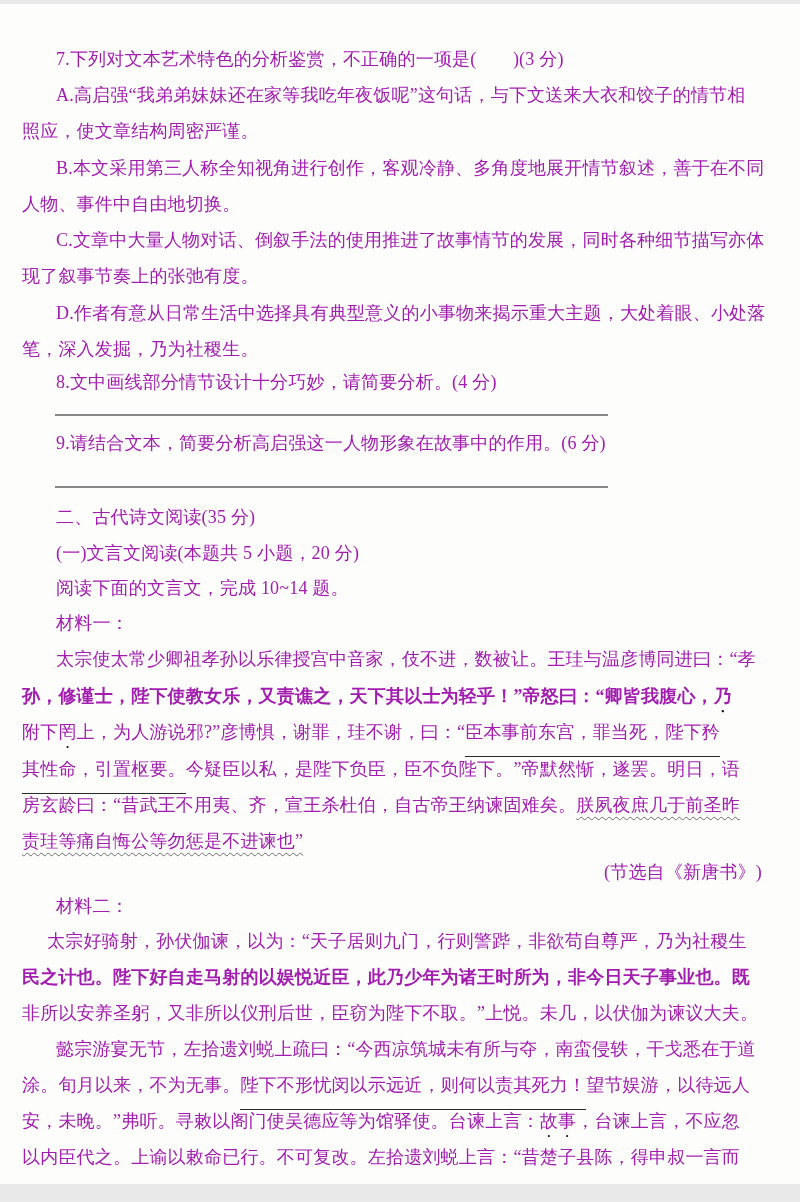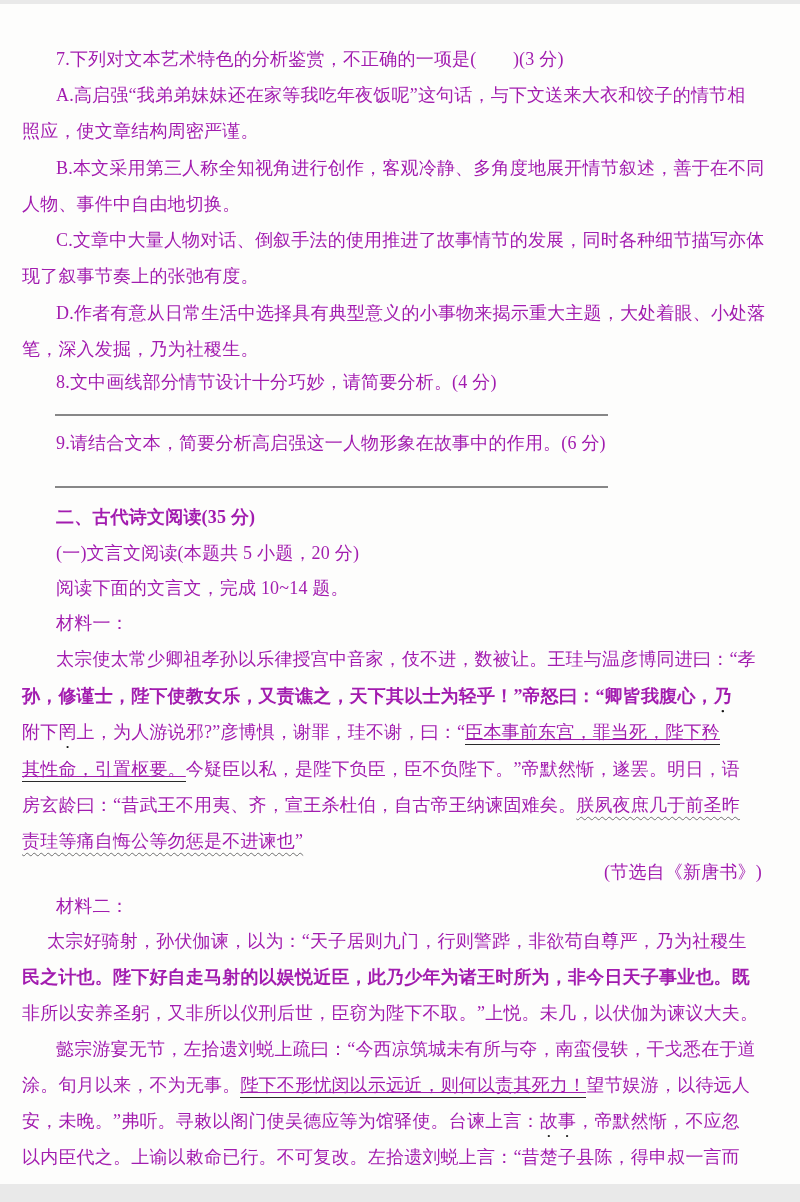--- a/index.html
+++ b/index.html
@@ -16,26 +16,25 @@
     color:#a21caf;
     overflow:hidden;
   }
   .line{
     position:absolute;
     white-space:nowrap;
     font-size:18px;
     line-height:1.15;
     letter-spacing:0.2px;
   }
-  .line.bold{font-weight:bold;}
+  .line.bold{font-weight:normal;}
   .seg-normal{}
   .seg-underline{
     border-bottom:1.6px solid #2a2a2a;
-    padding-bottom:2px;
-    text-decoration:underline;
+    padding-bottom:14px;
   }
   .seg-wavy{
     text-decoration:underline;
     text-decoration-style:wavy;
     text-decoration-thickness:1px;
     text-decoration-color:#6f6f6f;
     text-underline-offset:5px;
   }
   .seg-dots{
     -webkit-text-emphasis:filled dot #141414;
@@ -75,20 +74,20 @@
       <div class="line" style="top: 755px; left: 22px;"><span class="seg-underline">其性命，引置枢要。</span><span class="seg-normal">今疑臣以私，是陛下负臣，臣不负陛下。”帝默然惭，遂罢。明日，语</span></div>
       <div class="line" style="top: 791px; left: 22px;"><span class="seg-normal">房玄龄曰：“昔武王不用夷、齐，宣王杀杜伯，自古帝王纳谏固难矣。</span><span class="seg-wavy">朕夙夜庶几于前圣昨</span></div>
       <div class="line" style="top: 827px; left: 22px;"><span class="seg-wavy">责珪等痛自悔公等勿惩是不进谏也”</span></div>
       <div class="line" style="top: 858px; right: 38px;"><span class="seg-normal">(节选自《新唐书》)</span></div>
       <div class="line" style="top: 892px; left: 56px;"><span class="seg-normal">材料二：</span></div>
       <div class="line" style="top: 927px; left: 47px;"><span class="seg-normal">太宗好骑射，孙伏伽谏，以为：“天子居则九门，行则警跸，非欲苟自尊严，乃为社稷生</span></div>
       <div class="line" style="top: 963px; left: 22px; font-weight: bold;"><span class="seg-normal">民之计也。陛下好自走马射的以娱悦近臣，此乃少年为诸王时所为，非今日天子事业也。既</span></div>
       <div class="line" style="top: 999px; left: 22px;"><span class="seg-normal">非所以安养圣躬，又非所以仪刑后世，臣窃为陛下不取。”上悦。未几，以伏伽为谏议大夫。</span></div>
       <div class="line" style="top: 1035px; left: 56px;"><span class="seg-normal">懿宗游宴无节，左拾遗刘蜕上疏曰：“今西凉筑城未有所与夺，南蛮侵轶，干戈悉在于道</span></div>
       <div class="line" style="top: 1071px; left: 22px;"><span class="seg-normal">涂。旬月以来，不为无事。</span><span class="seg-underline">陛下不形忧闵以示远近，则何以责其死力！</span><span class="seg-normal">望节娱游，以待远人</span></div>
-      <div class="line" style="top: 1107px; left: 22px;"><span class="seg-normal">安，未晚。”弗听。寻敕以阁门使吴德应等为馆驿使。台谏上言：</span><span class="seg-dots">故事</span><span class="seg-normal">，帝默然惭，不应忽</span></div>
+      <div class="line" style="top: 1107px; left: 22px;"><span class="seg-normal">安，未晚。”弗听。寻敕以阁门使吴德应等为馆驿使。台谏上言：</span><span class="seg-dots">故事</span><span class="seg-normal">，台谏上言，不应忽</span></div>
       <div class="line" style="top: 1143px; left: 22px;"><span class="seg-normal">以内臣代之。上谕以敕命已行。不可复改。左拾遗刘蜕上言：“昔楚子县陈，得申叔一言而</span></div>
     </div>
   <div id="rules-root">
       <div class="answer-line" style="top: 410px; left: 55px; width: 553px; border-top-color: rgb(135, 135, 135);"></div>
       <div class="answer-line" style="top: 482px; left: 55px; width: 553px; border-top-color: rgb(135, 135, 135);"></div>
     </div>
 </main>
 
 </body></html>

